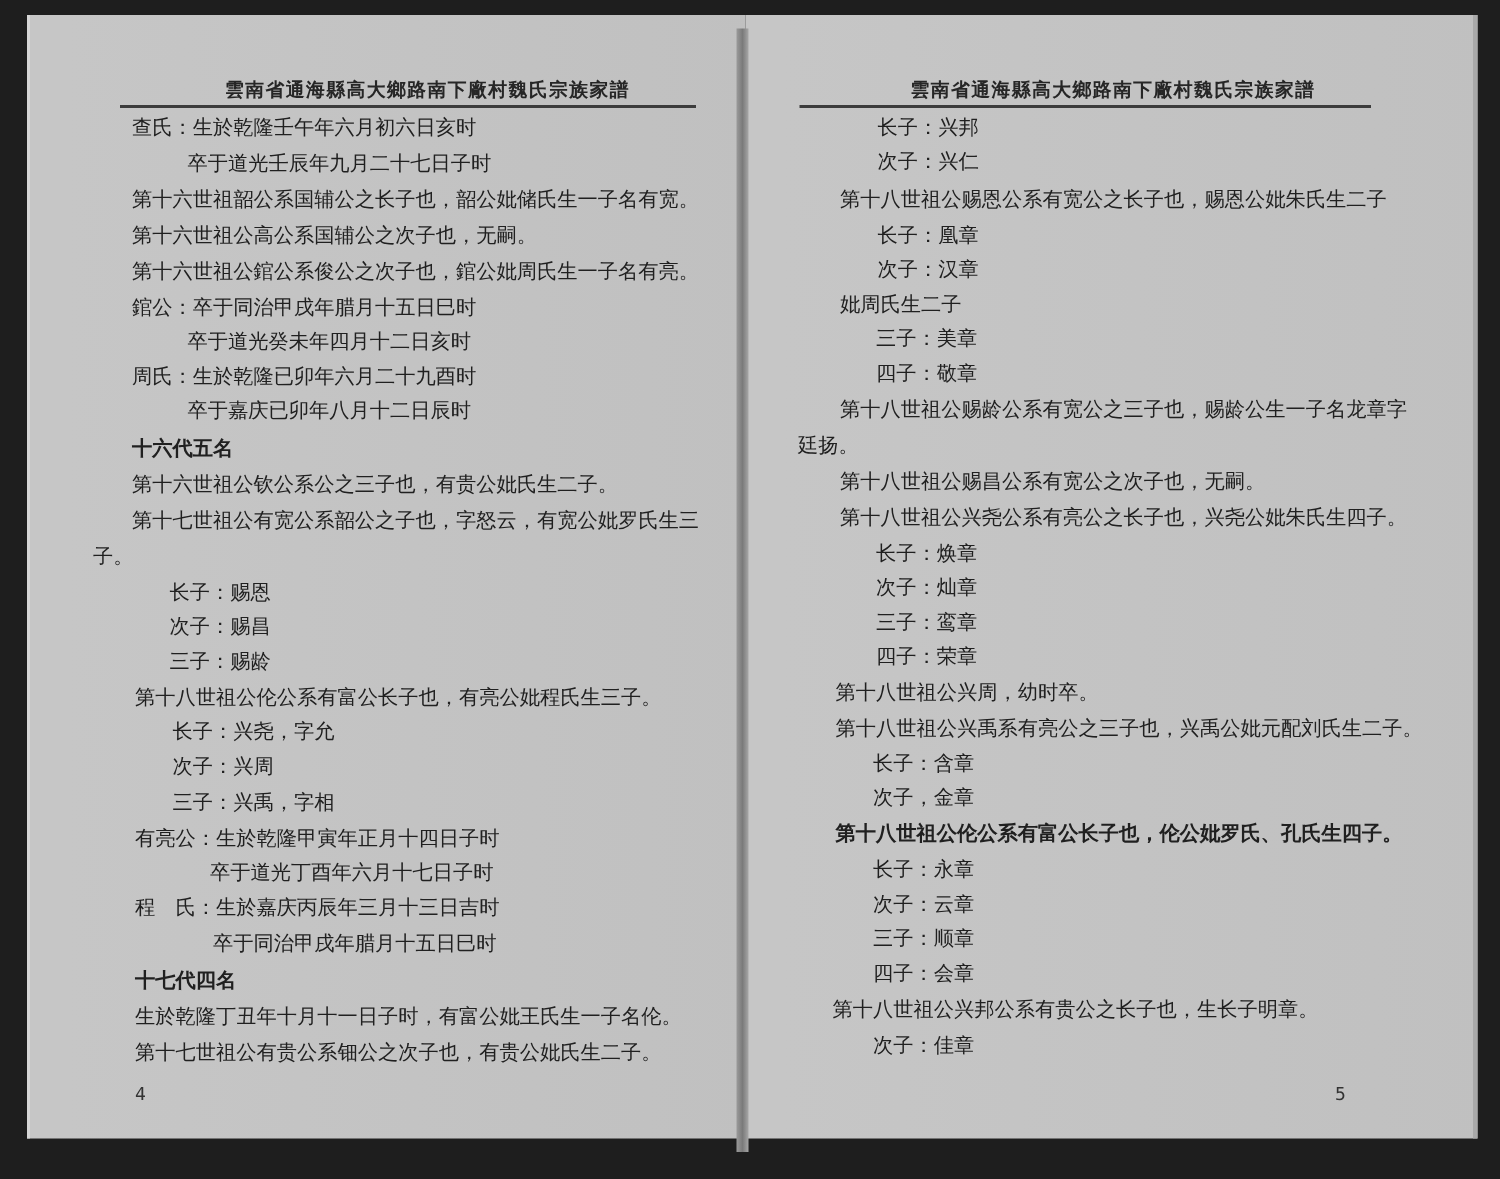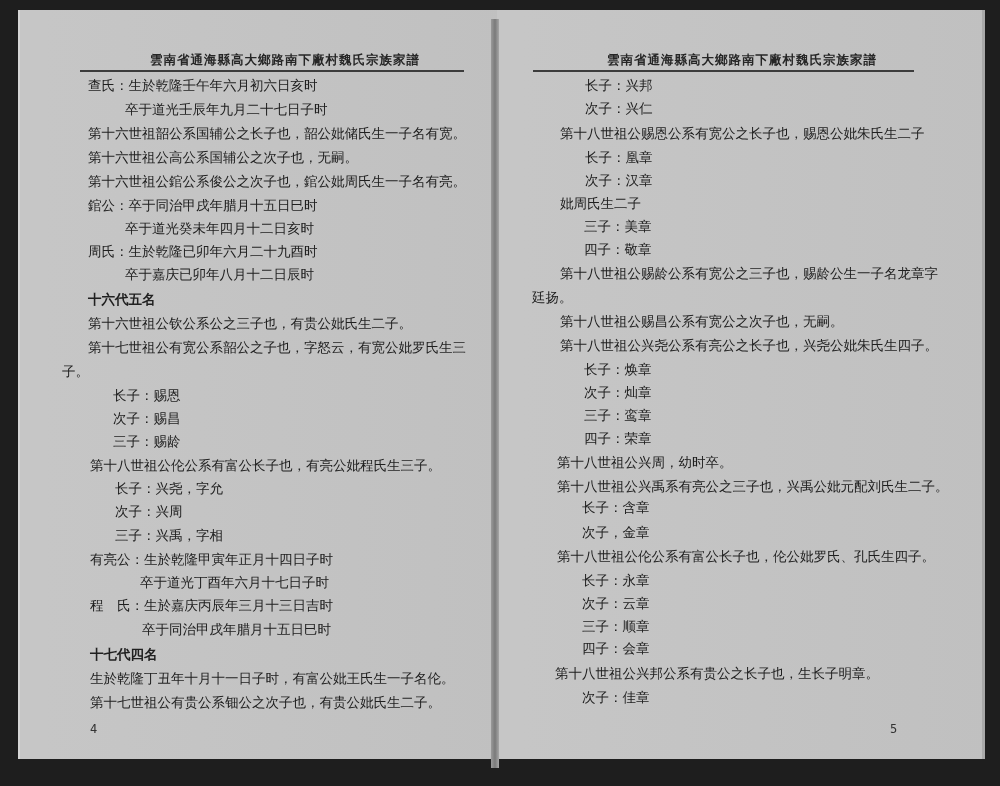--- a/index.html
+++ b/index.html
@@ -97,23 +97,23 @@
       <div class="ln" style="left: 63px; top: 188px;">第十八世祖公赐龄公系有宽公之三子也，赐龄公生一子名龙章字</div>
       <div class="ln" style="left: 35px; top: 212px;">廷扬。</div>
       <div class="ln" style="left: 63px; top: 236px;">第十八世祖公赐昌公系有宽公之次子也，无嗣。</div>
       <div class="ln" style="left: 63px; top: 260px;">第十八世祖公兴尧公系有亮公之长子也，兴尧公妣朱氏生四子。</div>
       <div class="ln" style="left: 87px; top: 284px;">长子：焕章</div>
       <div class="ln" style="left: 87px; top: 307px;">次子：灿章</div>
       <div class="ln" style="left: 87px; top: 330px;">三子：鸾章</div>
       <div class="ln" style="left: 87px; top: 353px;">四子：荣章</div>
       <div class="ln" style="left: 60px; top: 377px;">第十八世祖公兴周，幼时卒。</div>
       <div class="ln" style="left: 60px; top: 401px;">第十八世祖公兴禹系有亮公之三子也，兴禹公妣元配刘氏生二子。</div>
-      <div class="ln" style="left: 85px; top: 424px; font-family: Liberation Mono, monospace;">长子：含章</div>
+      <div class="ln" style="left: 85px; top: 424px;">长子：含章</div>
       <div class="ln" style="left: 85px; top: 447px;">次子，金章</div>
-      <div class="ln" style="left: 60px; top: 471px;">第十八世祖公伦公系有富公长子也，伦公妣罗氏、孔氏生四子。</div>
+      <div class="ln" style="left: 60px; top: 471px; font-weight: bold;">第十八世祖公伦公系有富公长子也，伦公妣罗氏、孔氏生四子。</div>
       <div class="ln" style="left: 85px; top: 495px;">长子：永章</div>
       <div class="ln" style="left: 85px; top: 518px;">次子：云章</div>
       <div class="ln" style="left: 85px; top: 541px;">三子：顺章</div>
       <div class="ln" style="left: 85px; top: 564px; font-family: Liberation Serif, serif;">四子：会章</div>
       <div class="ln" style="left: 58px; top: 588px;">第十八世祖公兴邦公系有贵公之长子也，生长子明章。</div>
       <div class="ln" style="left: 85px; top: 612px;">次子：佳章</div>
     </div>
   <div class="folio">5</div>
 </div>
 

